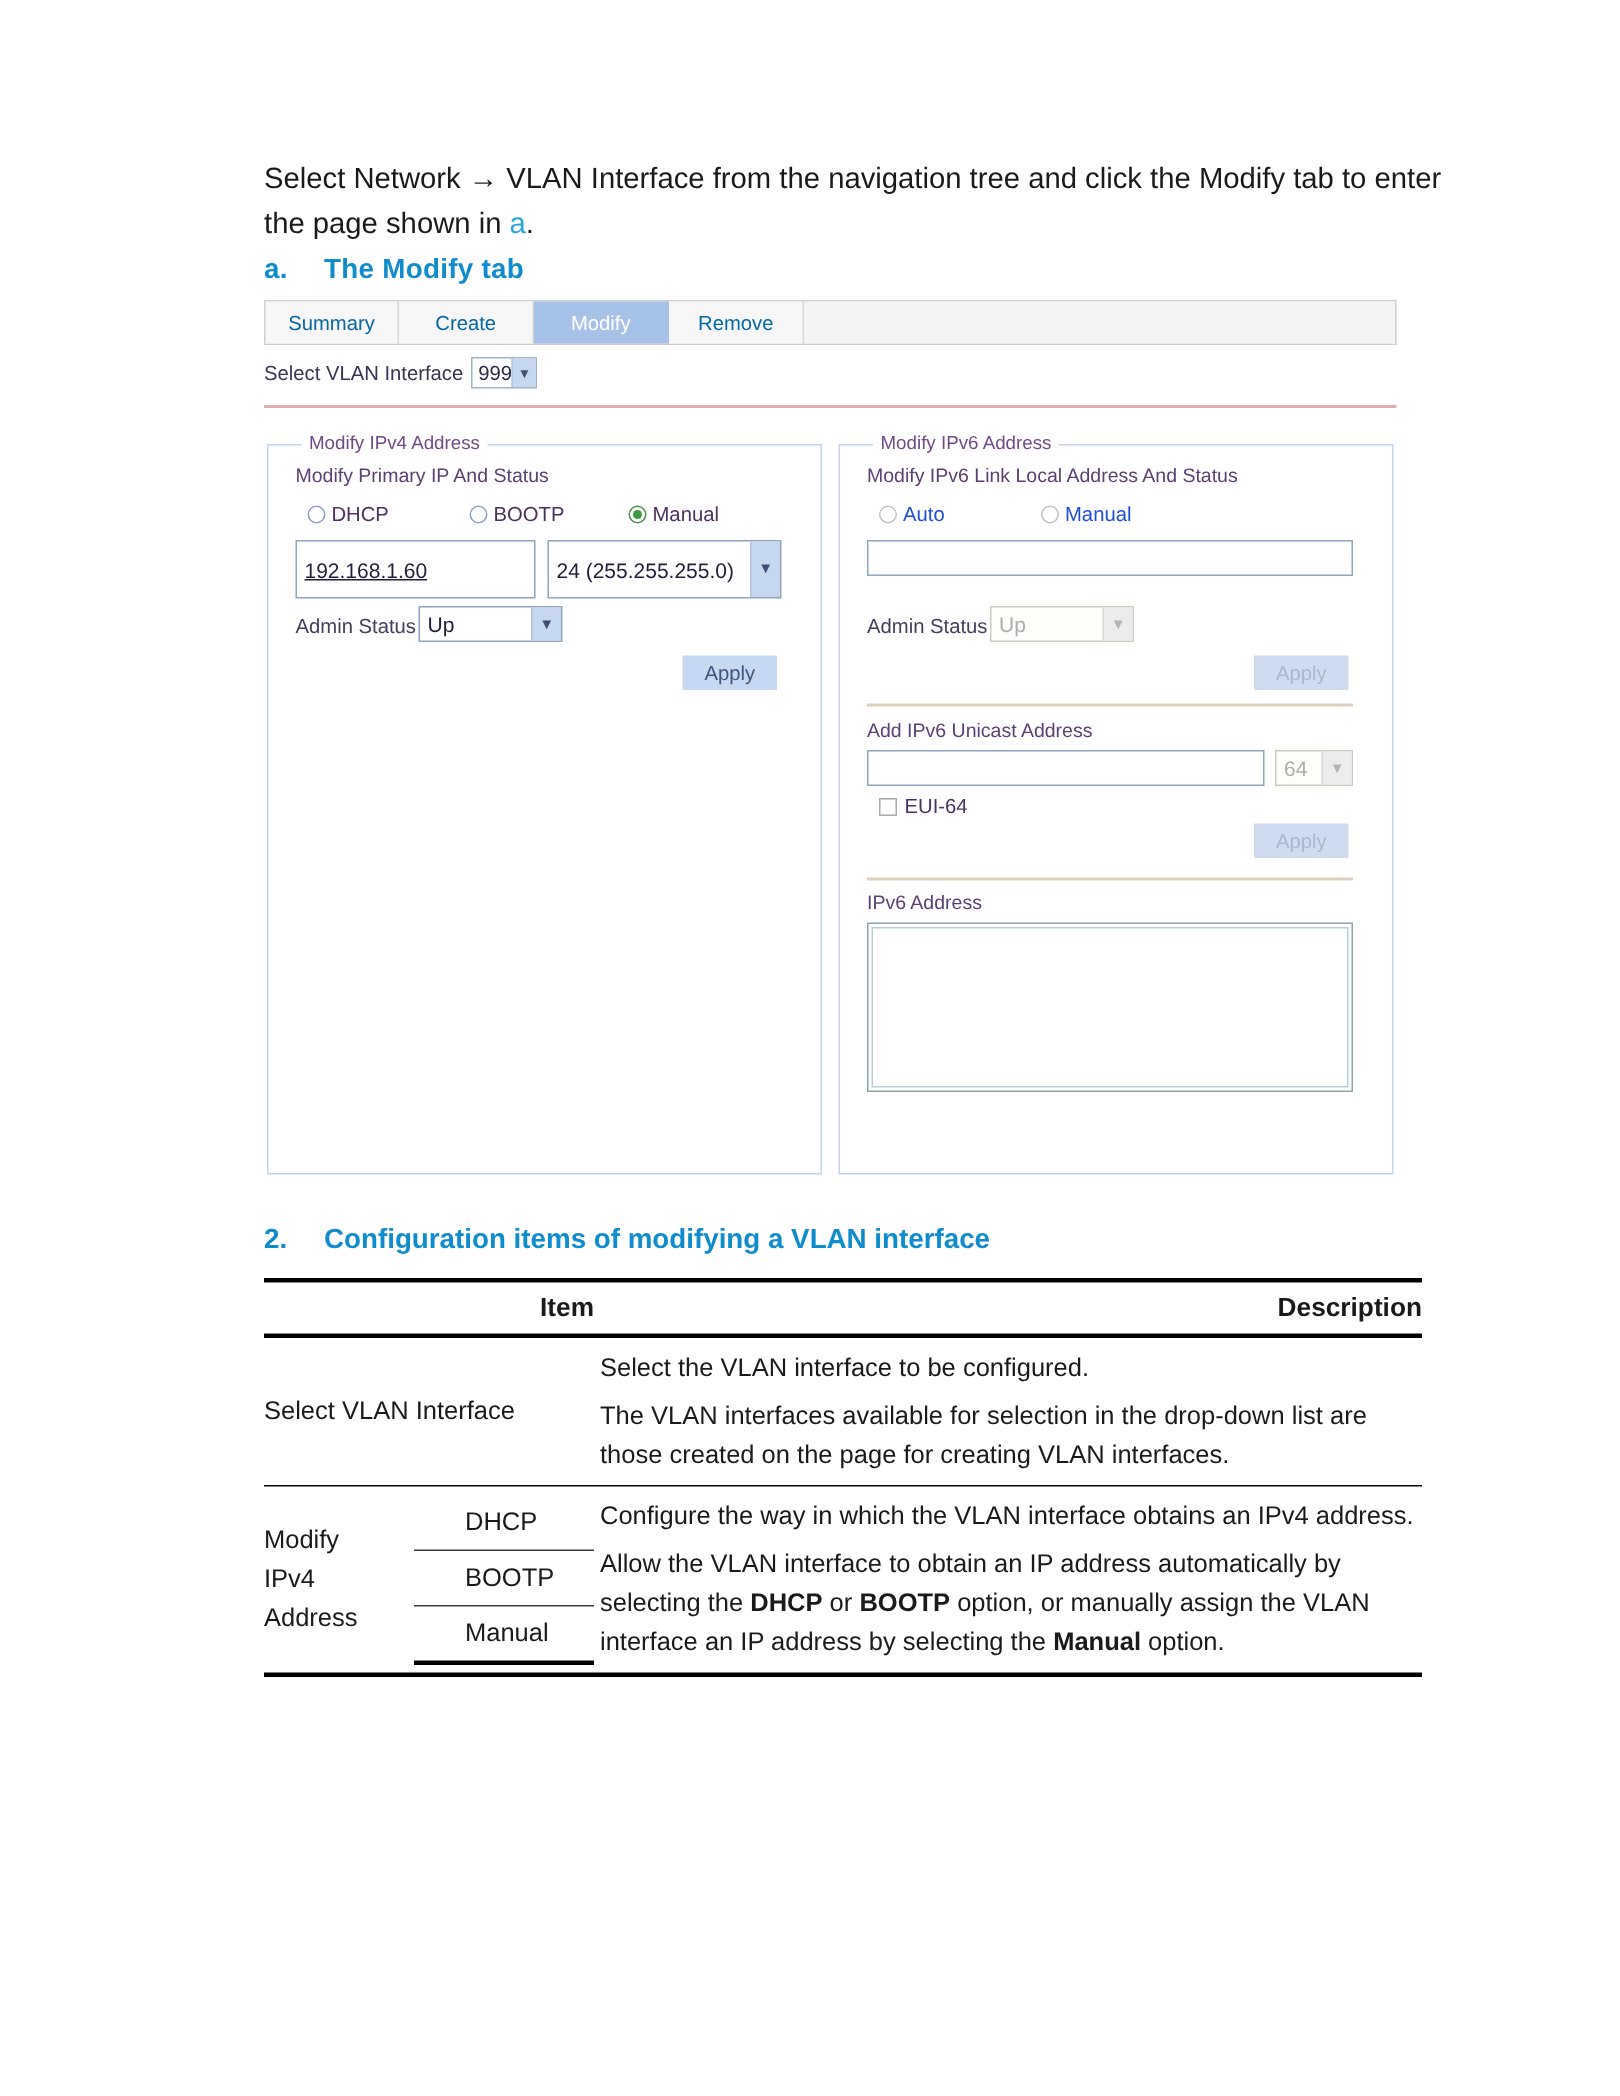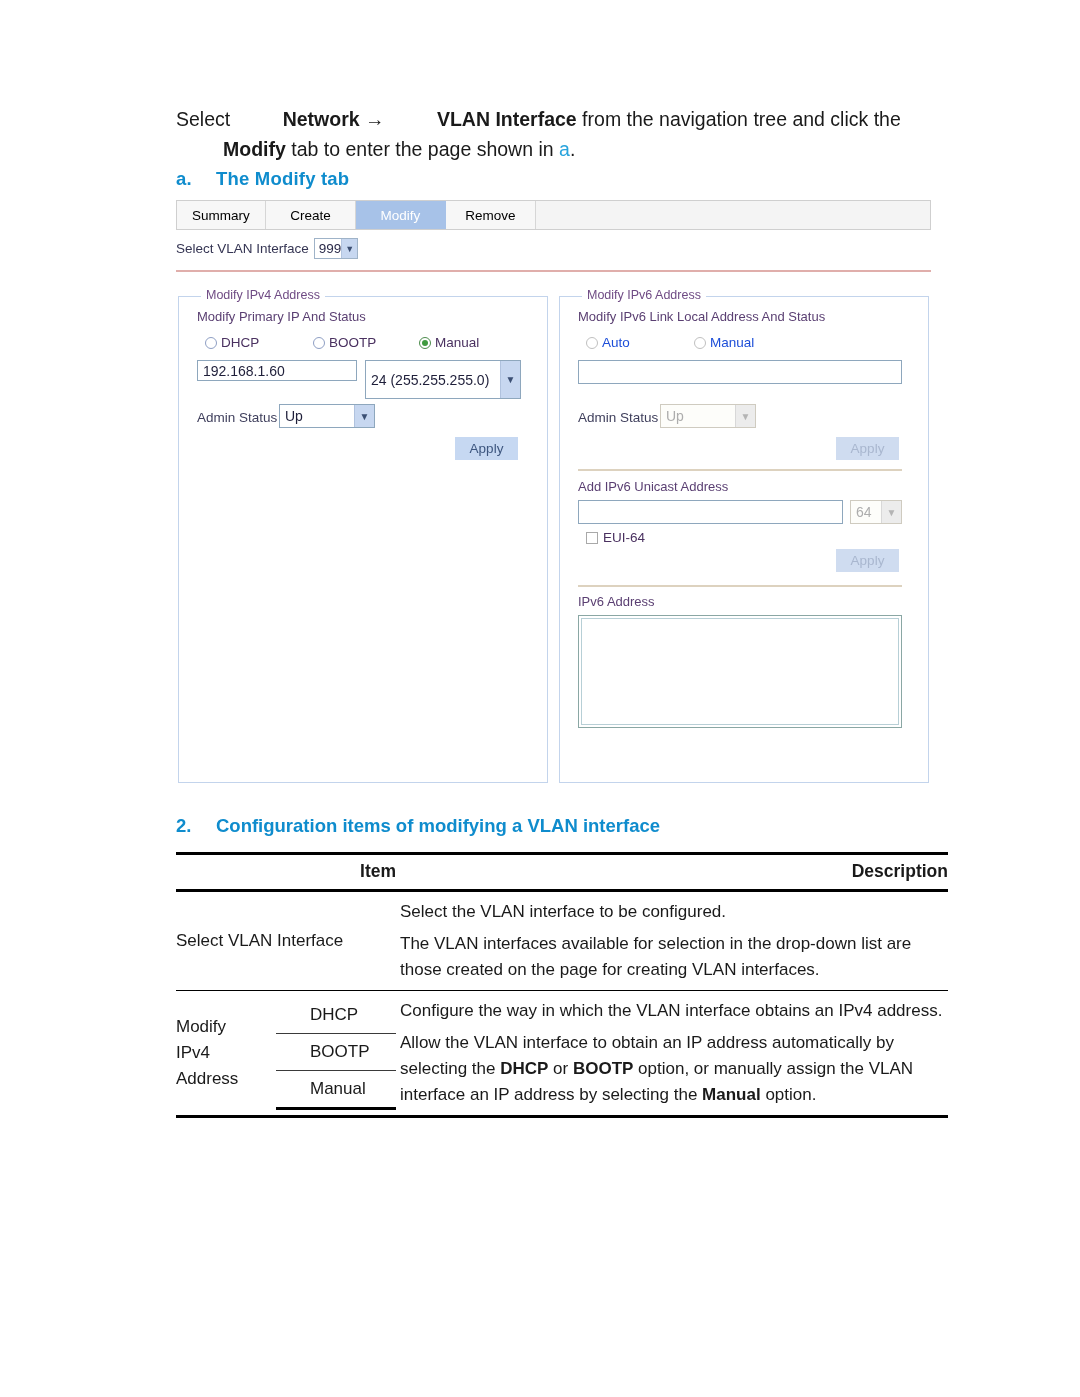--- a/index.html
+++ b/index.html
@@ -26,21 +26,21 @@
   .intro {
     position: absolute;
     left: 176px;
     top: 104px;
     width: 810px;
     font-size: 19.5px;
     line-height: 30px;
     color: #1a1a1a;
     font-family: "Liberation Sans", sans-serif;
   }
-  .intro b { font-weight: bold; margin-left: 47px; }
+  .intro b { font-weight: normal; }
   .linkish { color: #29a4dd; }
 
   .sub-head {
     position: absolute;
     left: 176px;
     top: 168px;
     font-size: 18.5px;
     font-weight: bold;
     color: #0f8ccd;
     letter-spacing: .2px;
@@ -72,21 +72,21 @@
     display: flex;
     align-items: stretch;
   }
   .tab {
     min-width: 90px;
     padding: 0 14px;
     display: flex;
     align-items: center;
     justify-content: center;
     font-size: 13.5px;
-    color: #000000;
+    color: #0369a1;
     border-right: 1px solid #d6d6d6;
     background: #f7f7f7;
     box-sizing: border-box;
   }
   .tab.first { border-left: 1px solid #cfcfcf; }
   .tab.active {
     background: #a7c2e8;
     color: #ffffff;
     border-right: 1px solid #a7c2e8;
   }
@@ -388,21 +388,21 @@
       </div>
       <div class="radio-line" style="left:134px; top:38px;">
         <span class="radio"></span>
         <span>BOOTP</span>
       </div>
       <div class="radio-line" style="left:240px; top:38px;">
         <span class="radio on"></span>
         <span>Manual</span>
       </div>
 
-      <div class="tinput" style="left:18px; top:63px; width:160px; height:21px;">
+      <div class="tinput" style="left:18px; top:63px; width:160px; height:39px;text-decoration:underline;">
         <span>192.168.1.60</span>
       </div>
 
       <div class="sel" style="left:186px; top:63px; width:156px; height:39px;">
         <span class="val">24 (255.255.255.0)</span>
         <span class="arrow">▼</span>
       </div>
 
       <div class="ftitle" style="left:18px; top:113px; font-size:13.5px; color:#3f3f5c;">Admin Status</div>
       <div class="sel" style="left:100px; top:107px; width:96px; height:24px;">

